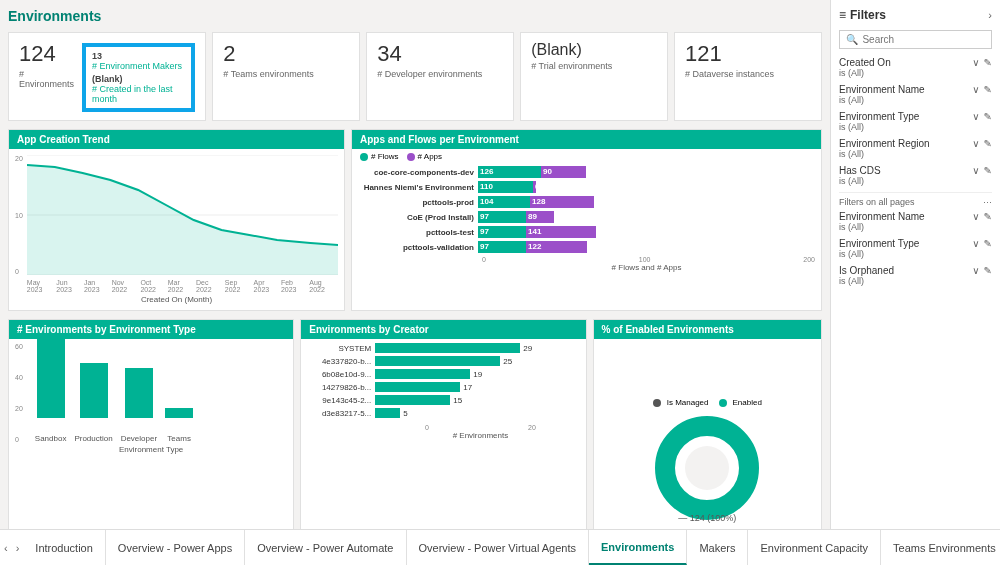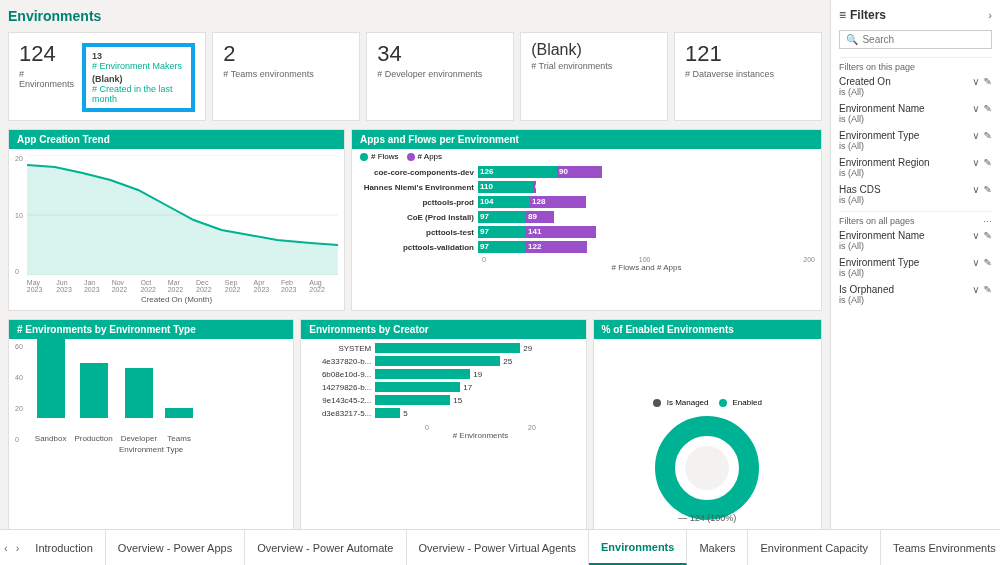--- a/index.html
+++ b/index.html
@@ -172,36 +172,36 @@
           <div class="legend-item">
             <div class="legend-color" style="background:#9b4fc9;"></div>
             <span># Apps</span>
           </div>
         </div>
         <div class="chart-body" style="padding-top:2px;">
 
           <div class="bar-row">
             <div class="bar-label">coe-core-components-dev</div>
             <div class="bar-track">
-              <div class="bar-teal" style="width:79px;"><span class="bar-value">126</span></div>
+              <div class="bar-teal" style="width:63px;"><span class="bar-value">126</span></div>
               <div class="bar-purple" style="width:45px;"><span class="bar-value">90</span></div>
             </div>
           </div>
           <div class="bar-row">
             <div class="bar-label">Hannes Niemi's Environment</div>
             <div class="bar-track">
               <div class="bar-teal" style="width:55px;"><span class="bar-value">110</span></div>
               <div class="bar-purple" style="width:3px;background:#9b4fc9;"><span class="bar-value" style="font-size:7px;">6</span></div>
             </div>
           </div>
           <div class="bar-row">
             <div class="bar-label">pcttools-prod</div>
             <div class="bar-track">
               <div class="bar-teal" style="width:52px;"><span class="bar-value">104</span></div>
-              <div class="bar-purple" style="width:56px;"><span class="bar-value">128</span></div>
+              <div class="bar-purple" style="width:64px;"><span class="bar-value">128</span></div>
             </div>
           </div>
           <div class="bar-row">
             <div class="bar-label">CoE (Prod Install)</div>
             <div class="bar-track">
               <div class="bar-teal" style="width:48px;"><span class="bar-value">97</span></div>
               <div class="bar-purple" style="width:28px;"><span class="bar-value">89</span></div>
             </div>
           </div>
           <div class="bar-row">
@@ -334,21 +334,20 @@
         <span>Filters</span>
       </div>
       <span class="filter-chevron">›</span>
     </div>
 
     <div class="filter-search">
       <span style="color:#888;margin-right:4px;font-size:10px;">🔍</span>
       <input type="text" placeholder="Search" style="">
     </div>
 
-    <div class="filter-section-title">Filters on this page</div>
 
     <div class="filter-item">
       <div class="filter-name">
         <span>Created On</span>
         <div class="filter-actions">
           <span class="filter-icon">∨</span>
           <span class="filter-icon">✎</span>
         </div>
       </div>
       <div class="filter-value">is (All)</div>

